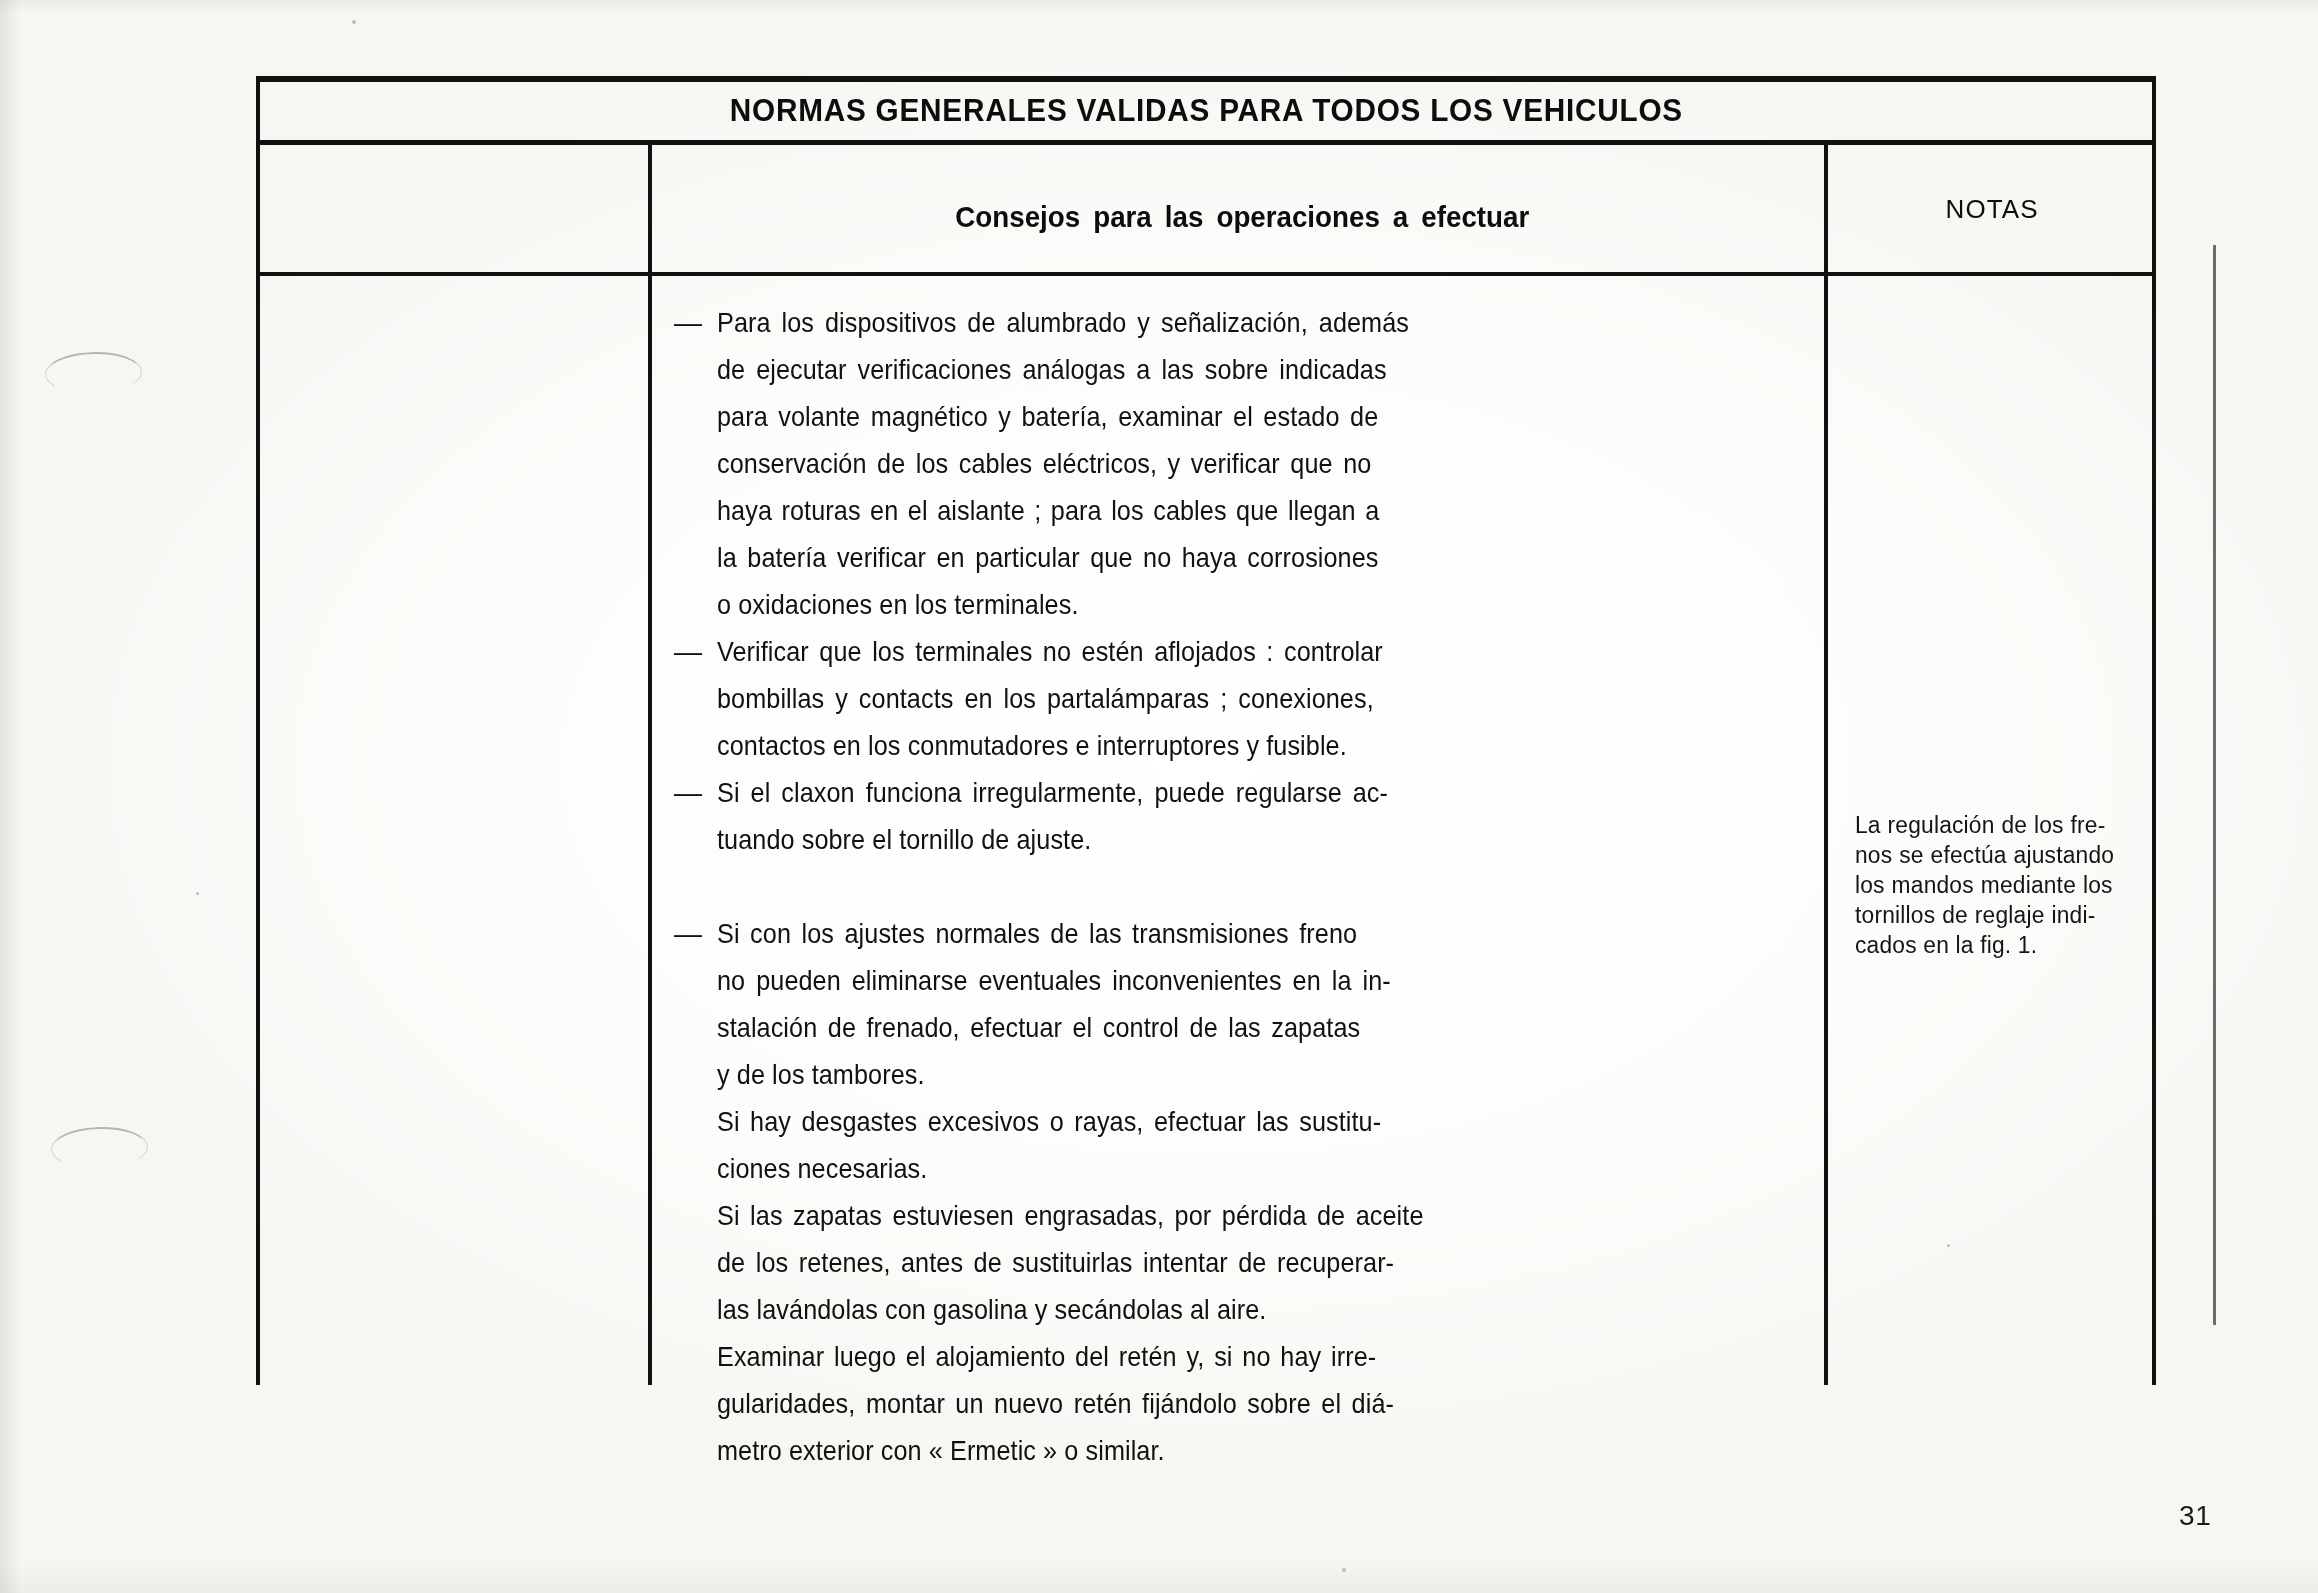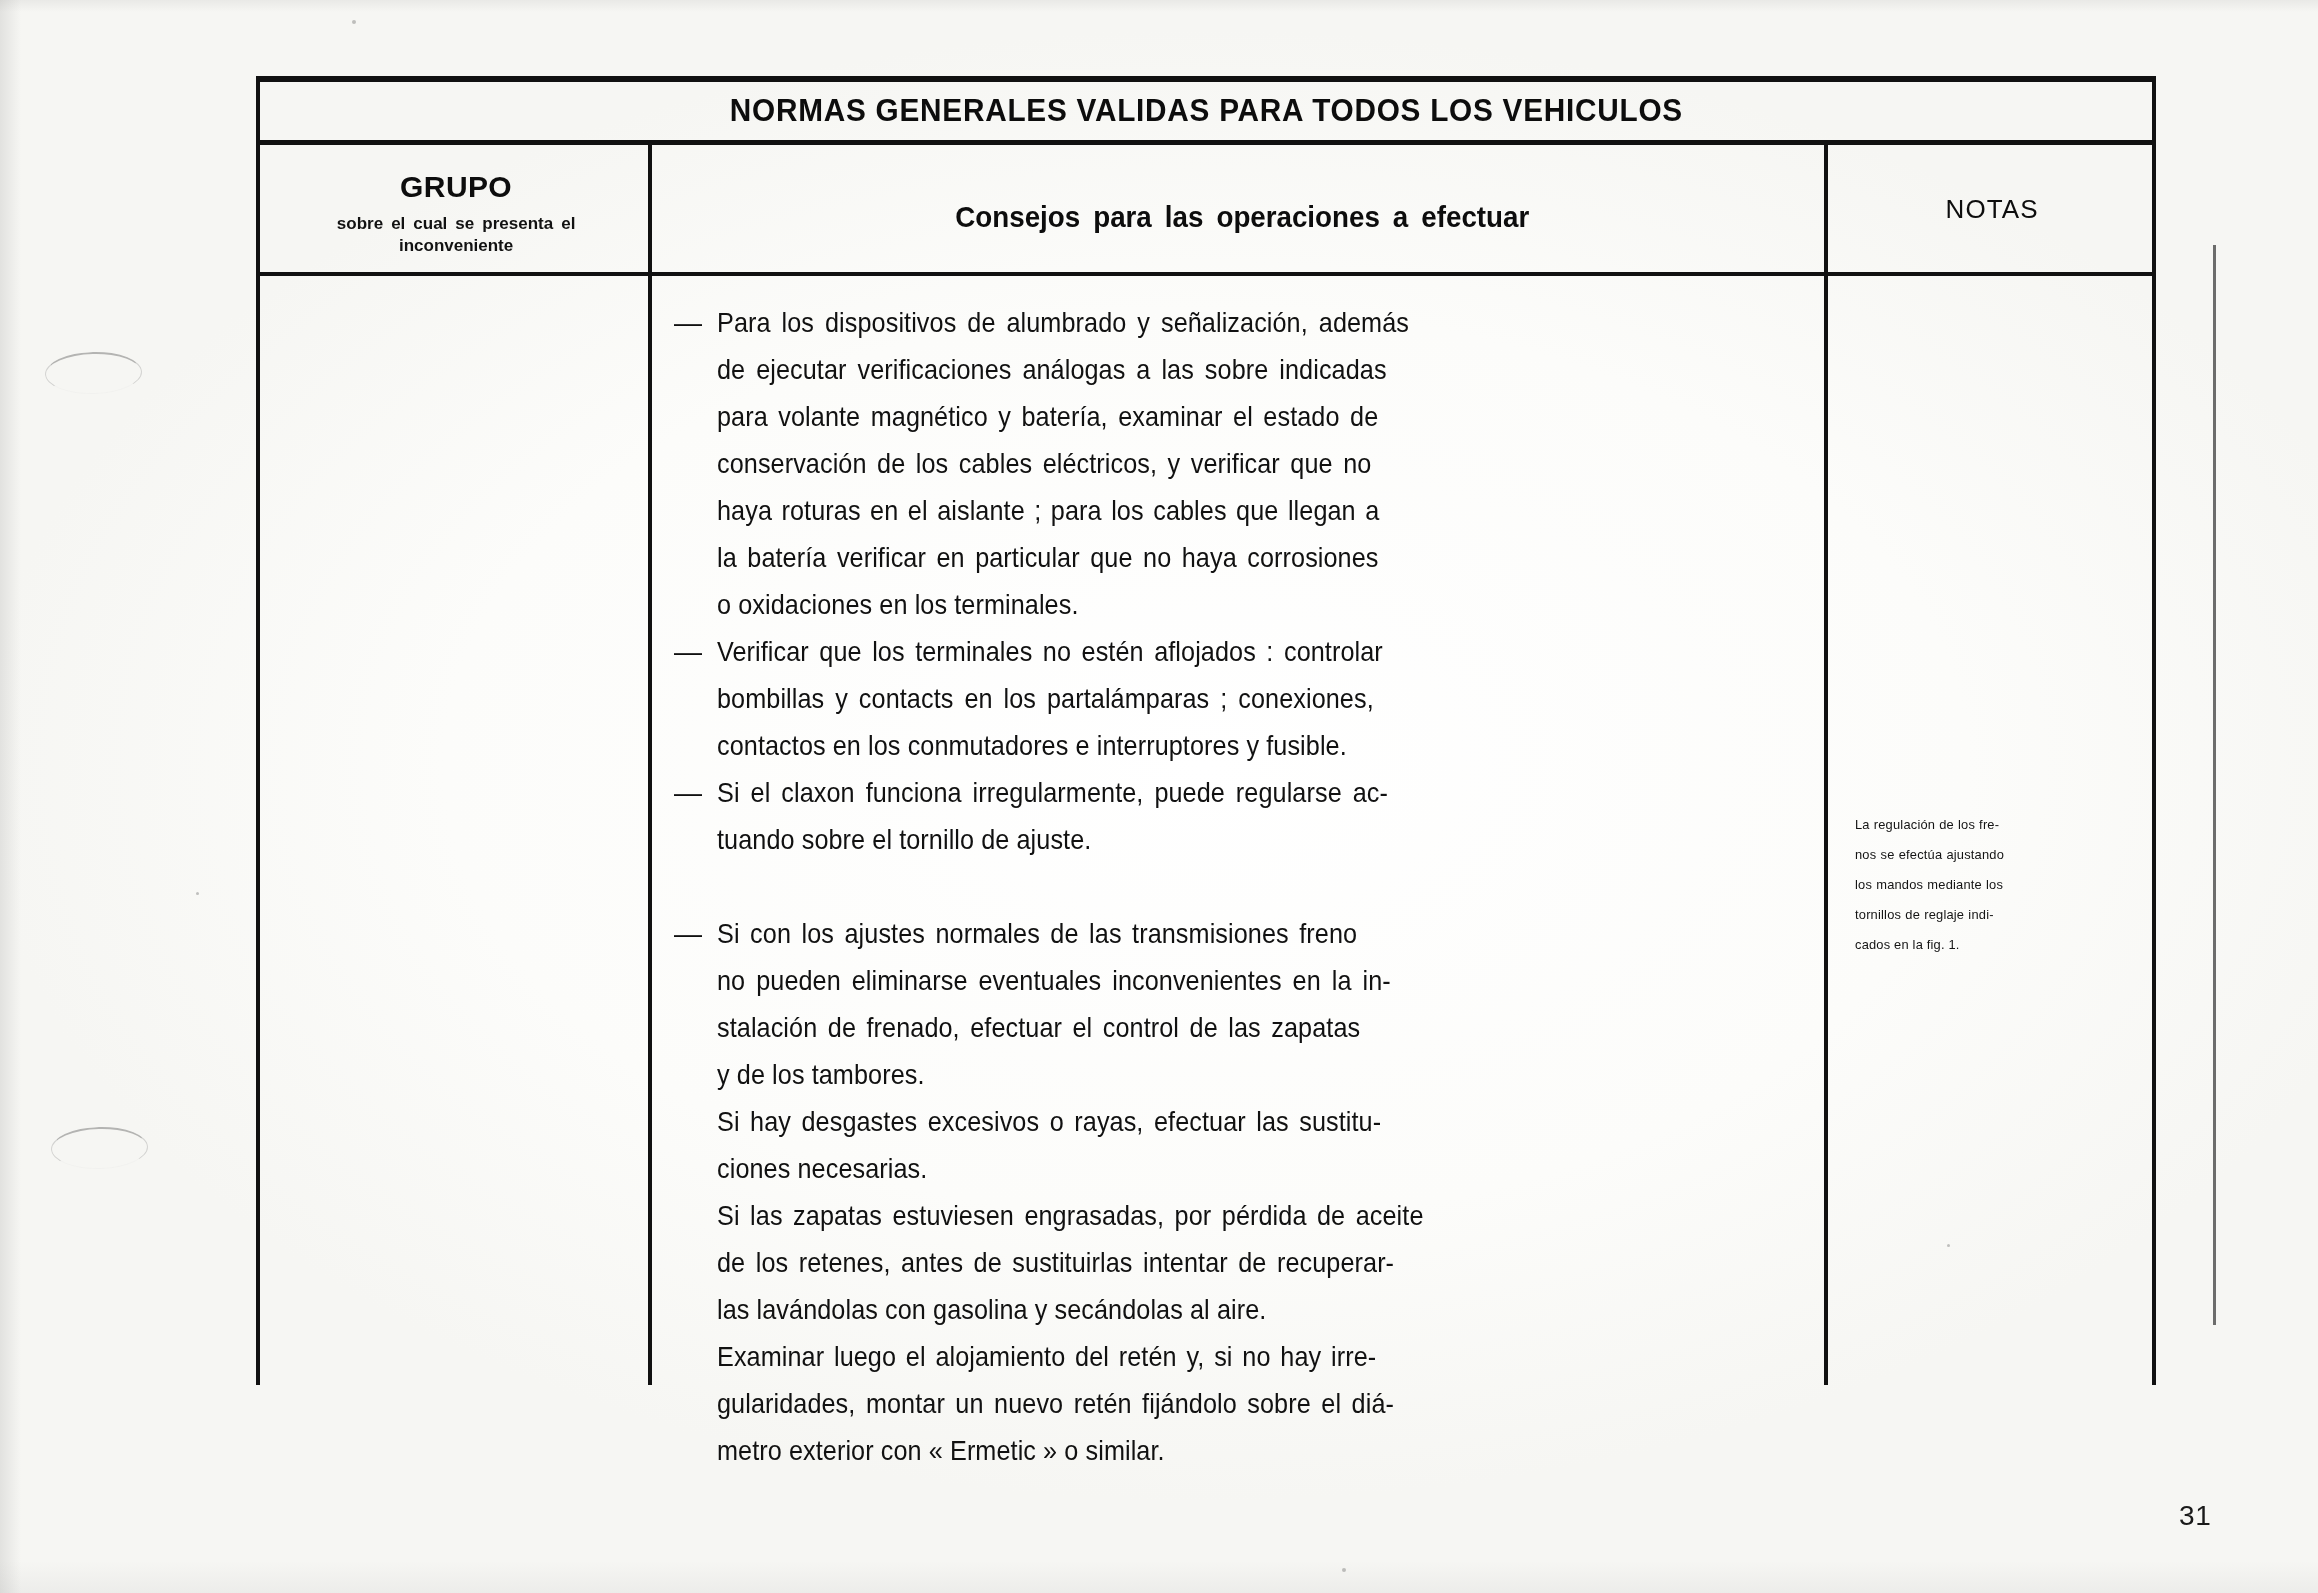--- a/index.html
+++ b/index.html
@@ -215,21 +215,21 @@
     letter-spacing: 0.1px;
   }
   .gap-block { height: 47px; }
 
   
   #notes-text {
     position: absolute;
     left: 23px;
     top: 534px;
     width: 277px;
-    font-size: 13px;
+    font-size: 23px;
     line-height: 30px;
     color: #141414;
     letter-spacing: 0.2px;
   }
   .note-line {
     white-space: nowrap;
     transform: scaleX(0.99);
     transform-origin: left center;
   }
 
@@ -278,27 +278,20 @@
     <div class="rule" id="rule-v-col1"></div>
     <div class="rule" id="rule-v-col2"></div>
     <div class="rule" id="rule-v-right"></div>
 
     <div id="title-band">
       <div id="doc-title">NORMAS GENERALES VALIDAS PARA TODOS LOS VEHICULOS</div>
     </div>
 
     <div id="header-row">
 
-      <div class="hcell" id="hcell-grupo">
-        <div id="grupo-title">GRUPO</div>
-        <div id="grupo-sub">
-          <div>sobre el cual se presenta el</div>
-          <div>inconveniente</div>
-        </div>
-      </div>
 
       <div class="hcell" id="hcell-consejos">
         <div id="consejos-title">Consejos para las operaciones a efectuar</div>
       </div>
 
       <div class="hcell" id="hcell-notas">
         <div id="notas-title">NOTAS</div>
       </div>
 
     </div>

